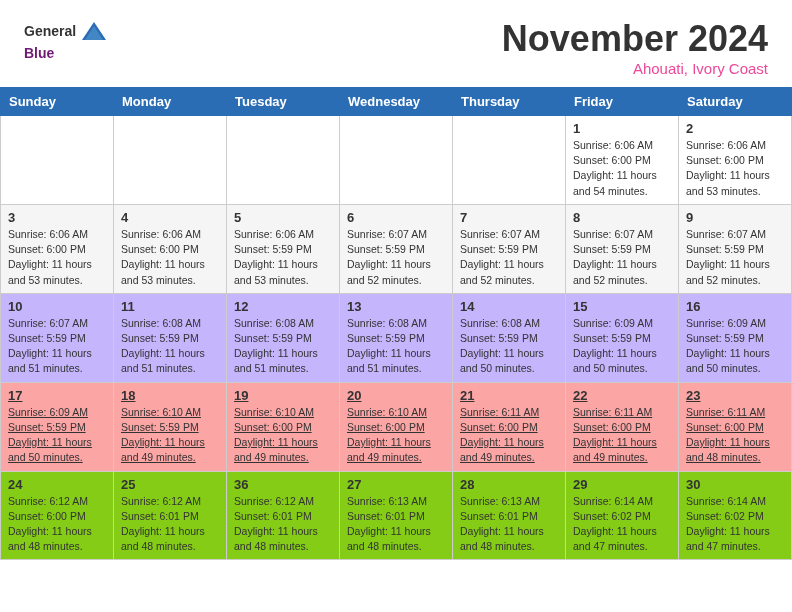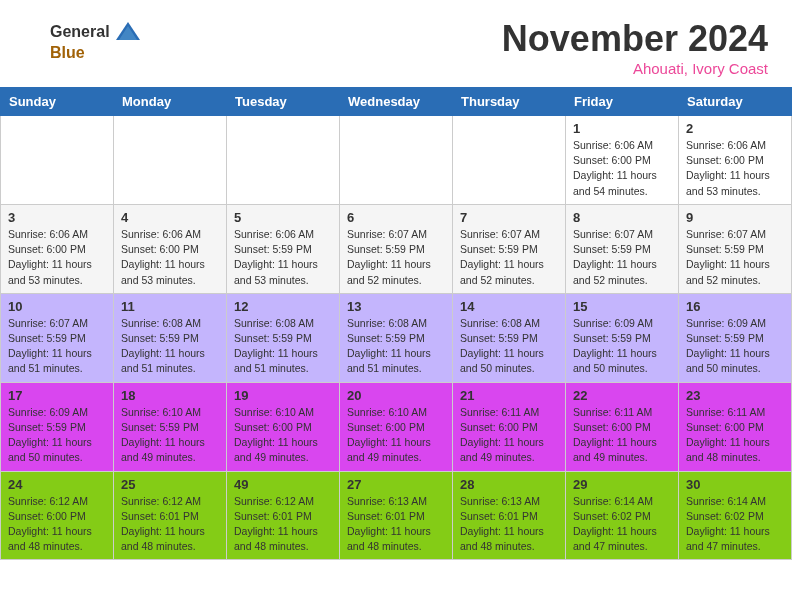--- a/index.html
+++ b/index.html
@@ -15,27 +15,26 @@
       justify-content: space-between;
       align-items: flex-start;
       padding: 18px 24px 10px 24px;
     }
     .logo {
       display: flex;
       align-items: center;
       gap: 0;
     }
     .logo-text {
-      font-size: 16px;
+      font-size: 14px;
       font-weight: bold;
       line-height: 1.1;
-      margin-left: 26px;
     }
     .logo-general { color: #333; }
-    .logo-blue { color: #a16207; }
+    .logo-blue { color: #701a75; }
     .logo-icon {
       width: 28px;
       height: 28px;
       margin-left: 2px;
     }
     .title-block {
       text-align: right;
     }
     .month-title {
       font-size: 36px;
@@ -87,21 +86,21 @@
       font-size: 10.5px;
       color: #333;
       line-height: 1.45;
     }
     .empty-cell {
       background: #fff !important;
     }
     .calendar tbody tr:nth-child(1) td { background: #fff; }
     .calendar tbody tr:nth-child(2) td { background: #f5f5f5; }
     .calendar tbody tr:nth-child(3) td { background: #c4b5fd; }
-    .calendar tbody tr:nth-child(4) td { background: #d946ef; }
+    .calendar tbody tr:nth-child(4) td { background: #fca5a5; text-decoration: underline; }
     .calendar tbody tr:nth-child(5) td { background: #84cc16; }
   </style>
 </head>
 <body>
 
 <div class="header">
   <div class="logo">
     <div>
       <div style="display:flex;align-items:center;gap:2px;">
         <span class="logo-text logo-general">General</span>
@@ -242,21 +241,21 @@
       <tr>
         <td>
           <span class="day-num">24</span>
           <div class="day-info">Sunrise: 6:12 AM<br>Sunset: 6:00 PM<br>Daylight: 11 hours and 48 minutes.</div>
         </td>
         <td>
           <span class="day-num">25</span>
           <div class="day-info">Sunrise: 6:12 AM<br>Sunset: 6:01 PM<br>Daylight: 11 hours and 48 minutes.</div>
         </td>
         <td>
-          <span class="day-num">49</span>
+          <span class="day-num">36</span>
           <div class="day-info">Sunrise: 6:12 AM<br>Sunset: 6:01 PM<br>Daylight: 11 hours and 48 minutes.</div>
         </td>
         <td>
           <span class="day-num">27</span>
           <div class="day-info">Sunrise: 6:13 AM<br>Sunset: 6:01 PM<br>Daylight: 11 hours and 48 minutes.</div>
         </td>
         <td>
           <span class="day-num">28</span>
           <div class="day-info">Sunrise: 6:13 AM<br>Sunset: 6:01 PM<br>Daylight: 11 hours and 48 minutes.</div>
         </td>

